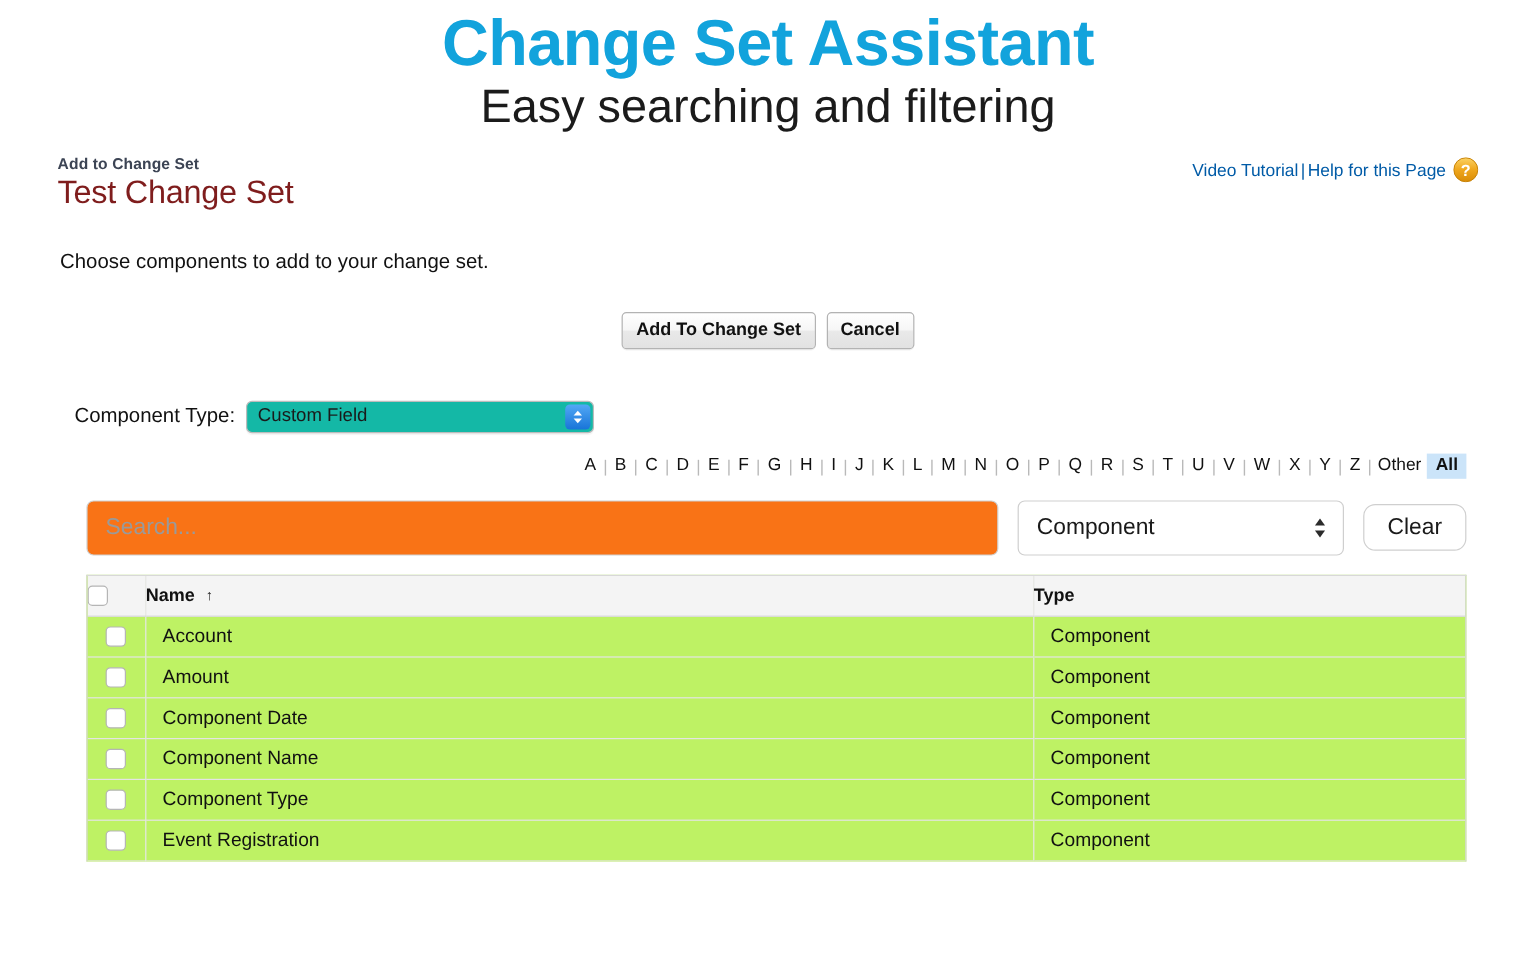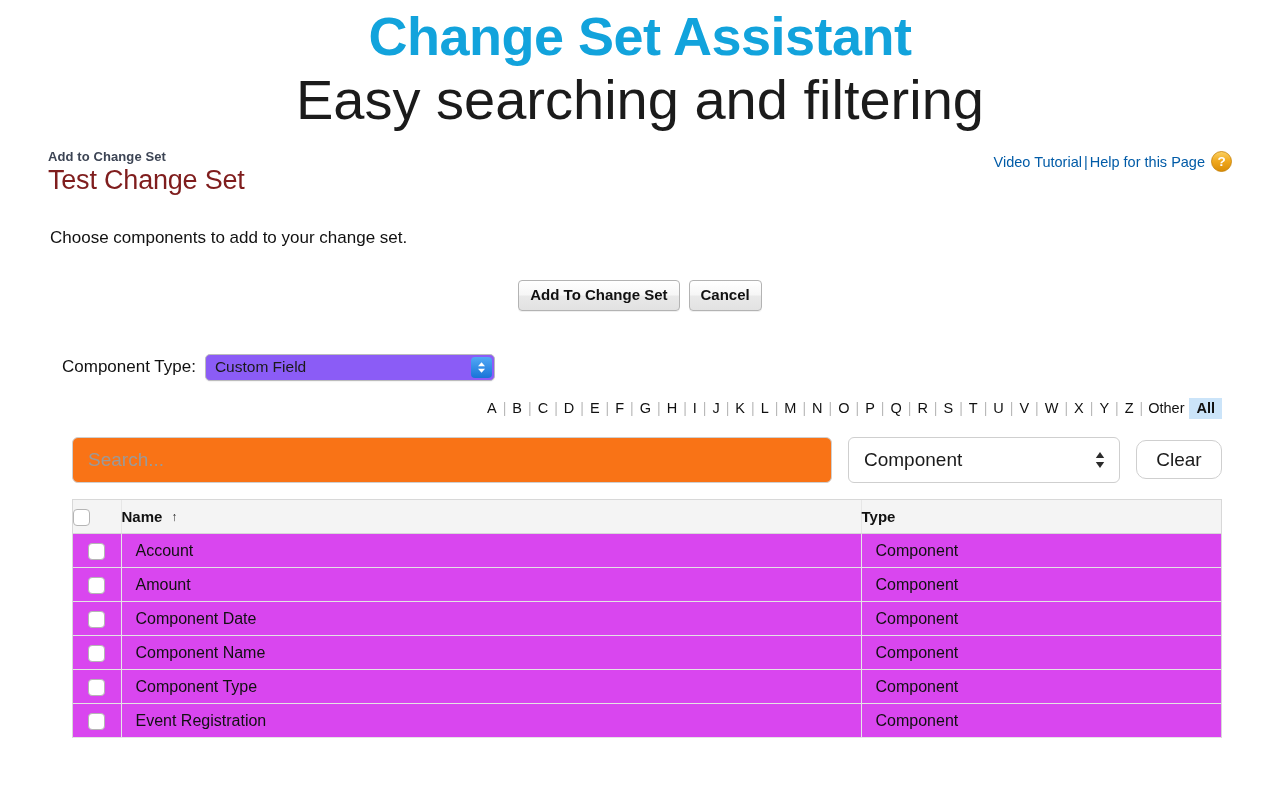--- a/index.html
+++ b/index.html
@@ -18,21 +18,21 @@
   }
   .promo-title {
     font-size: 54px;
     font-weight: bold;
     color: #12a3dc;
     letter-spacing: -0.5px;
     line-height: 1.05;
     margin: 0;
   }
   .promo-sub {
-    font-size: 56px;
+    font-size: 39px;
     font-weight: 300;
     color: #1b1b1b;
     line-height: 1.18;
     margin: 2px 0 0 0;
   }
 
   
   .page-wrap {
     position: relative;
     padding: 0 48px;
@@ -113,21 +113,21 @@
   }
   .ctype-label {
     font-size: 17px;
     color: #111;
     margin-right: 9px;
   }
   .mac-select {
     position: relative;
     width: 290px;
     height: 27px;
-    background: #8b5cf6;
+    background: #14b8a6;
     border: 1px solid #bcbcbc;
     border-radius: 5px;
     display: flex;
     align-items: center;
     padding-left: 9px;
     font-size: 15.5px;
     color: #1a1a1a;
     cursor: pointer;
     box-shadow: 0 1px 1px rgba(0,0,0,0.05);
   }
@@ -223,21 +223,21 @@
     font-size: 19px;
     color: #1a1a1a;
     cursor: pointer;
   }
 
   
   .table-wrap {
     margin: 16px 10px 0 24px;
     border: 1px solid #d8d8d8;
     border-bottom: none;
-    background: #d946ef;
+    background: #bef264;
     overflow: hidden;
   }
   table.results {
     width: 100%;
     border-collapse: collapse;
     table-layout: fixed;
   }
   table.results thead th {
     background: #f4f4f4;
     border-bottom: 1px solid #d8d8d8;

